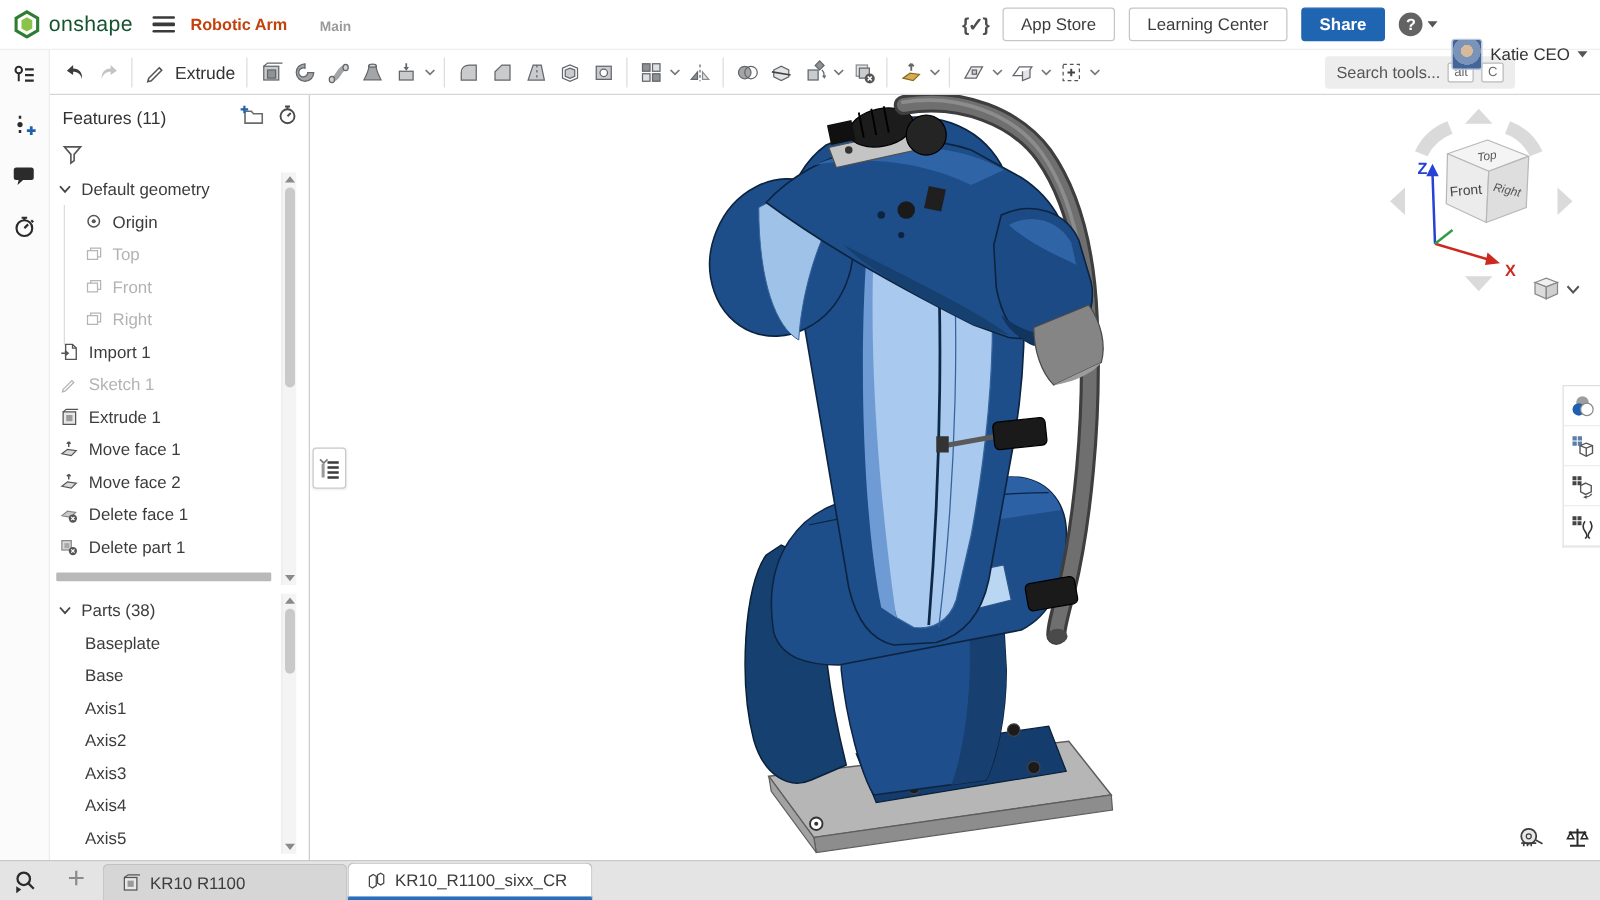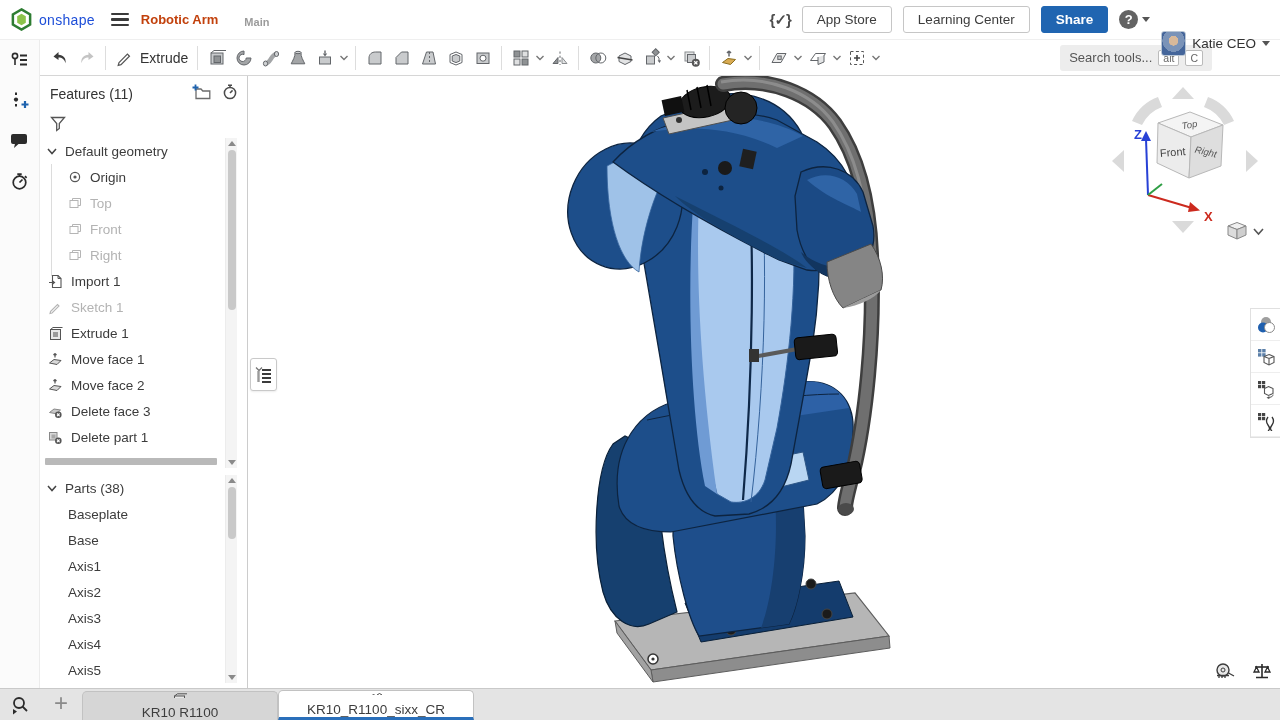--- a/index.html
+++ b/index.html
@@ -4,21 +4,21 @@
 <style>
   * { margin:0; padding:0; box-sizing:border-box; }
   html,body { width:1280px; height:720px; overflow:hidden; background:#fff;
     font-family:"Liberation Sans", sans-serif; }
   .abs { position:absolute; }
 
   
   #topbar { position:absolute; left:0; top:0; width:1280px; height:40px; background:#fff;
     display:flex; align-items:center; border-bottom:1px solid #efefef; z-index:30; }
   .logo-wrap { display:flex; align-items:center; margin-left:10px; }
-  .logo-text { font-size:14px; color:#1d4ed8; margin-left:6px; letter-spacing:.3px; }
+  .logo-text { font-size:17px; color:#14532d; margin-left:6px; letter-spacing:.3px; }
   .hamburger { margin-left:16px; width:18px; cursor:pointer; }
   .hamburger div { height:2.5px; background:#3a3a3a; margin:3px 0; border-radius:1px; }
   .doc-title { font-size:13px; font-weight:700; color:#c2410c; margin-left:12px; }
   .doc-ws { font-size:11px; color:#9b9b9b; margin-left:26px; padding-top:4px;font-weight:bold; }
   #topbar-right { margin-left:auto; display:flex; align-items:center; gap:11px; padding-right:10px; }
   .api-glyph { font-size:15px; color:#4d4d4d; letter-spacing:-1px; font-weight:700; }
   .tb-btn { height:27px; padding:0 14px; border:1px solid #c6c6c6; border-radius:3px;
     background:#fff; font-size:13.5px; color:#3c3c3c; display:flex; align-items:center; cursor:pointer; }
   .tb-btn.share { background:#2065b1; border-color:#2065b1; color:#fff; font-weight:700; }
   .help-group { display:flex; align-items:center; gap:4px; cursor:pointer; }
@@ -100,21 +100,21 @@
   #vp-bottom-icons > div { cursor:pointer; }
 
   
   #tabbar { position:absolute; left:0; bottom:0; width:1280px; height:32px; background:#e4e4e4;
     border-top:1px solid #c9c9c9; display:flex; align-items:stretch; z-index:30; }
   .tab-search { width:40px; display:flex; align-items:center; justify-content:center; cursor:pointer; }
   .tab-add { width:42px; display:flex; align-items:center; justify-content:center; font-size:24px;
     color:#8a8a8a; cursor:pointer; padding-bottom:3px; }
   .tab { display:flex; align-items:center; gap:7px; padding:0 14px; font-size:13.5px; color:#3d3d3d;
     border:1px solid #c2c2c2; border-bottom:none; border-radius:5px 5px 0 0; margin-top:2px;
-    cursor:pointer; min-width:196px;flex-direction:column; }
+    cursor:pointer; min-width:196px; }
   .tab.inactive { background:#d6d6d6; }
   .tab.active { background:#fff; border-bottom:3px solid #2a6fba; margin-top:1px; font-weight:400; }
 </style>
 </head>
 <body>
 
 <div id="topbar">
   <div class="logo-wrap">
     <svg width="23" height="23" viewBox="0 0 24 24">
       <polygon points="12,1.5 21,6.8 21,17.2 12,22.5 3,17.2 3,6.8" fill="none" stroke="#2e7d32" stroke-width="2.6"></polygon>
@@ -470,21 +470,21 @@
           <path d="M7,5.5 V1.5 M7,1.5 L5.5,3 M7,1.5 L8.5,3" fill="none" stroke="#555" stroke-width="1.2"></path>
         </svg>
       <span>Move face 2</span>
     </div>
     <div class="trow">
       <svg width="15" height="15">
           <path d="M1.5,8.5 L6,5 L12.5,6 L8.5,9.8 Z" fill="#c9c9c9" stroke="#888"></path>
           <circle cx="10.3" cy="10.8" r="3.3" fill="#555"></circle>
           <path d="M9,9.5 l2.6,2.6 m0,-2.6 l-2.6,2.6" stroke="#fff" stroke-width="1.1"></path>
         </svg>
-      <span>Delete face 3</span>
+      <span>Delete face 1</span>
     </div>
     <div class="trow">
       <svg width="15" height="15">
           <rect x="1.5" y="2.5" width="7.5" height="7.5" fill="#d9d9d9" stroke="#888"></rect>
           <rect x="3.5" y="4.5" width="4" height="4" fill="#a8a8a8"></rect>
           <circle cx="10.3" cy="10.8" r="3.3" fill="#555"></circle>
           <path d="M9,9.5 l2.6,2.6 m0,-2.6 l-2.6,2.6" stroke="#fff" stroke-width="1.1"></path>
         </svg>
       <span>Delete part 1</span>
     </div>

